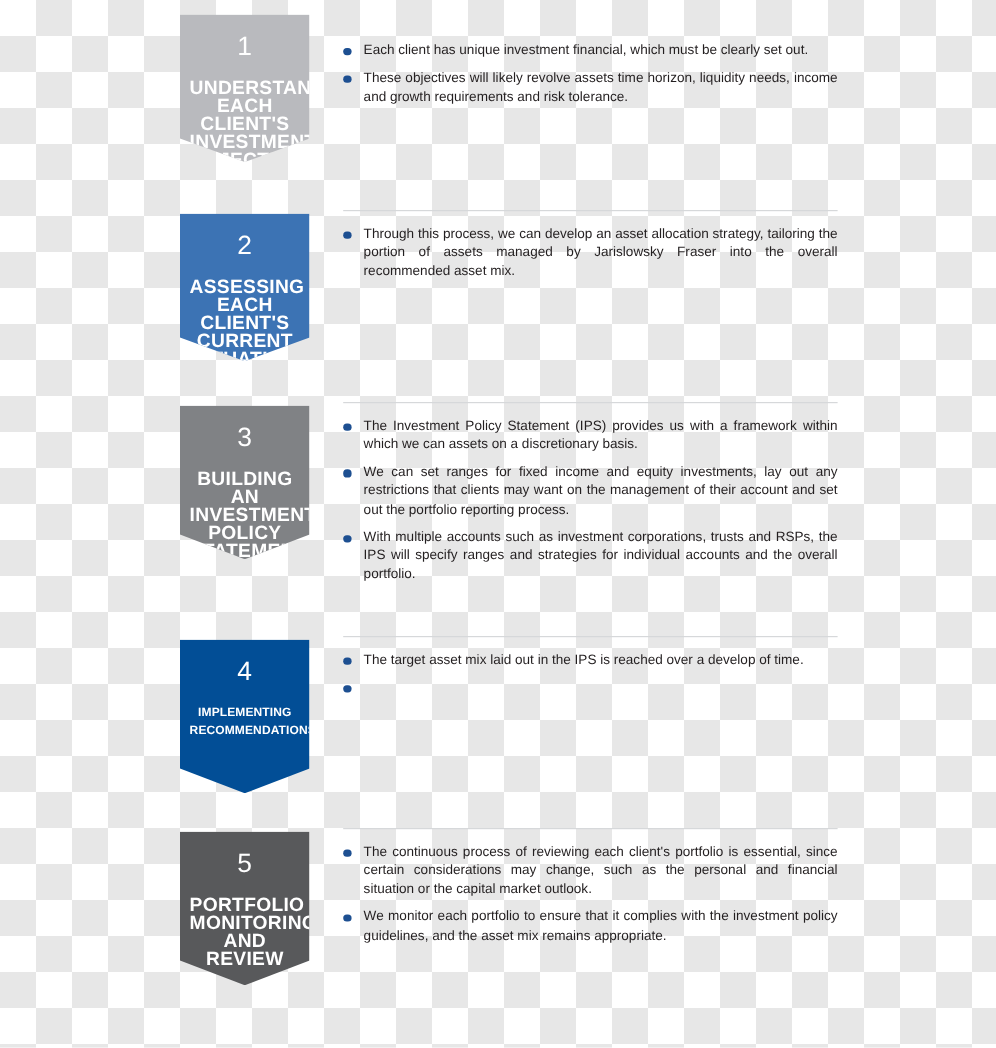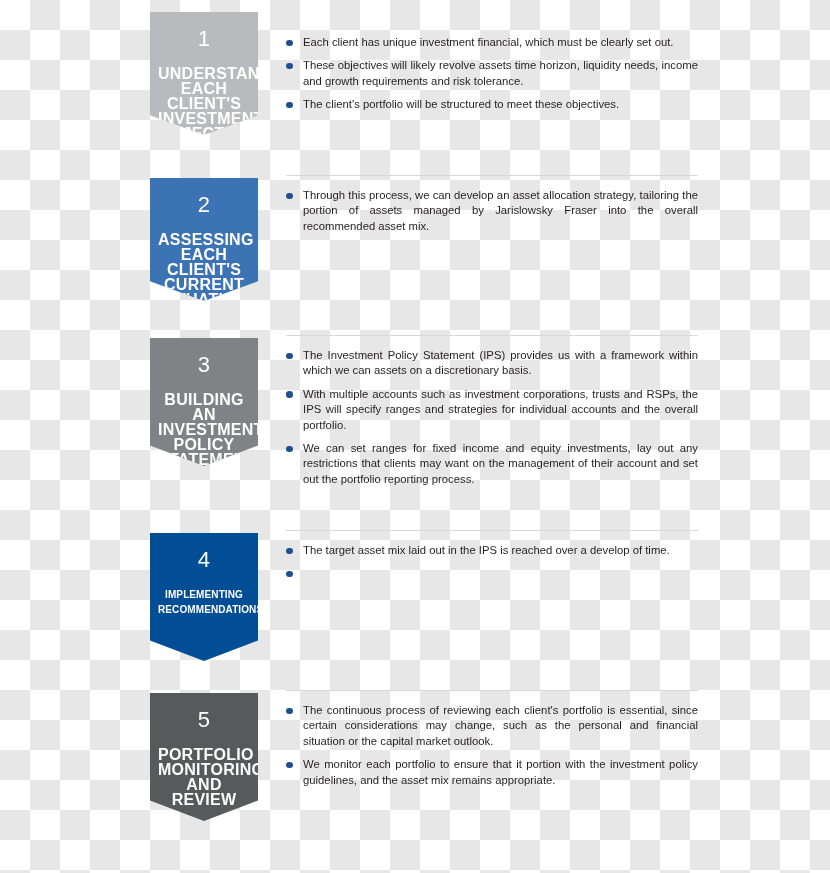--- a/index.html
+++ b/index.html
@@ -115,21 +115,20 @@
   <div class="step" style="top:0;">
     <div class="badge" style="top:12px; height:123px; background:#b9babe;">
       <div class="badge-number">1</div>
       <div class="badge-title">UNDERSTANDING EACH CLIENT'S INVESTMENT OBJECTIVES</div>
     </div>
     <div class="content" style="top:22px;">
       <div class="separator hidden"></div>
       <ul class="bullets">
         <li><span class="bullet-dot"></span><span>Each client has unique investment financial, which must be clearly set out.</span></li>
         <li><span class="bullet-dot"></span><span>These objectives will likely revolve assets time horizon, liquidity needs, income and growth requirements and risk tolerance.</span></li>
-        <li><span class="bullet-dot"></span><span>The client's portfolio will be structured to meet these objectives.</span></li>
       </ul>
     </div>
   </div>
 
   <div class="step" style="top:0;">
     <div class="badge" style="top:178px; height:123px; background:#3c73b4;">
       <div class="badge-number">2</div>
       <div class="badge-title">ASSESSING EACH CLIENT'S CURRENT SITUATION</div>
     </div>
     <div class="content" style="top:175px;">
@@ -142,22 +141,22 @@
 
   <div class="step" style="top:0;">
     <div class="badge" style="top:338px; height:128px; background:#808285;">
       <div class="badge-number">3</div>
       <div class="badge-title">BUILDING AN INVESTMENT POLICY STATEMENT</div>
     </div>
     <div class="content" style="top:335px;">
       <div class="separator"></div>
       <ul class="bullets">
         <li><span class="bullet-dot"></span><span>The Investment Policy Statement (IPS) provides us with a framework within which we can assets on a discretionary basis.</span></li>
+        <li><span class="bullet-dot"></span><span>We can set ranges for fixed income and equity investments, lay out any restrictions that clients may want on the management of their account and set out the portfolio reporting process.</span></li>
         <li><span class="bullet-dot"></span><span>With multiple accounts such as investment corporations, trusts and RSPs, the IPS will specify ranges and strategies for individual accounts and the overall portfolio.</span></li>
-        <li><span class="bullet-dot"></span><span>We can set ranges for fixed income and equity investments, lay out any restrictions that clients may want on the management of their account and set out the portfolio reporting process.</span></li>
       </ul>
     </div>
   </div>
 
   <div class="step" style="top:0;">
     <div class="badge" style="top:533px; height:128px; background:#024e96;">
       <div class="badge-number">4</div>
       <div class="badge-title tight">IMPLEMENTING RECOMMENDATIONS</div>
     </div>
     <div class="content" style="top:530px;">
@@ -171,18 +170,18 @@
 
   <div class="step" style="top:0;">
     <div class="badge" style="top:693px; height:128px; background:#58595b;">
       <div class="badge-number">5</div>
       <div class="badge-title">PORTFOLIO MONITORING AND REVIEW</div>
     </div>
     <div class="content" style="top:690px;">
       <div class="separator"></div>
       <ul class="bullets">
         <li><span class="bullet-dot"></span><span>The continuous process of reviewing each client's portfolio is essential, since certain considerations may change, such as the personal and financial situation or the capital market outlook.</span></li>
-        <li><span class="bullet-dot"></span><span>We monitor each portfolio to ensure that it portion with the investment policy guidelines, and the asset mix remains appropriate.</span></li>
+        <li><span class="bullet-dot"></span><span>We monitor each portfolio to ensure that it complies with the investment policy guidelines, and the asset mix remains appropriate.</span></li>
       </ul>
     </div>
   </div>
 
 </div>
 
 </body></html>

